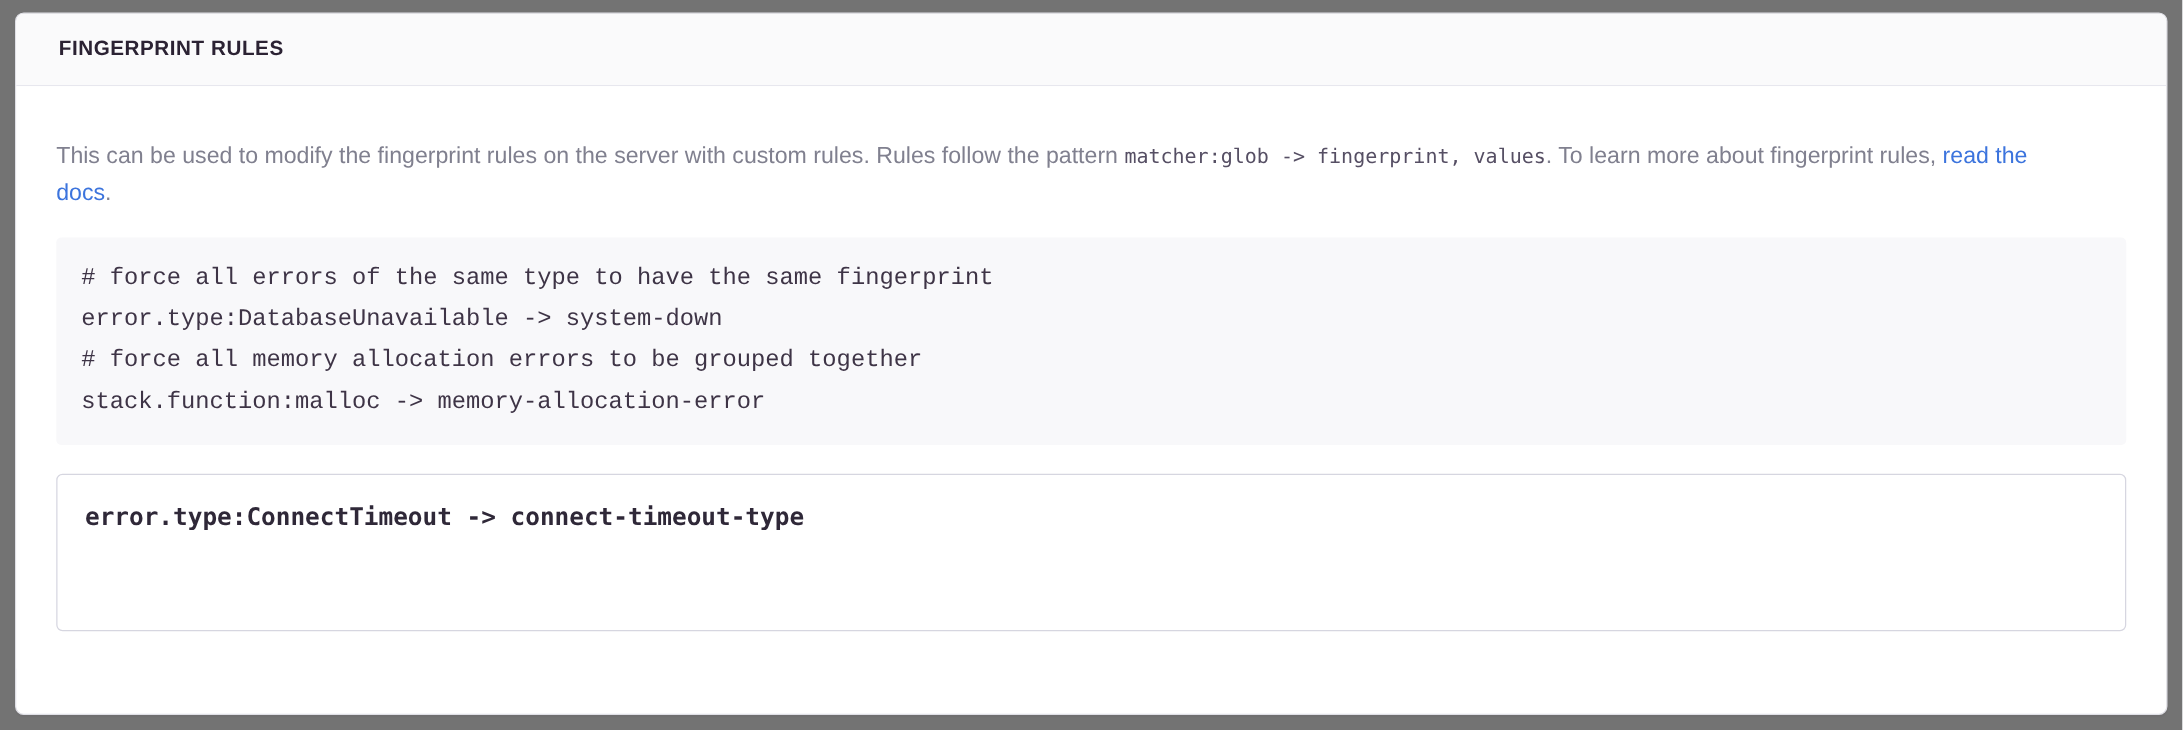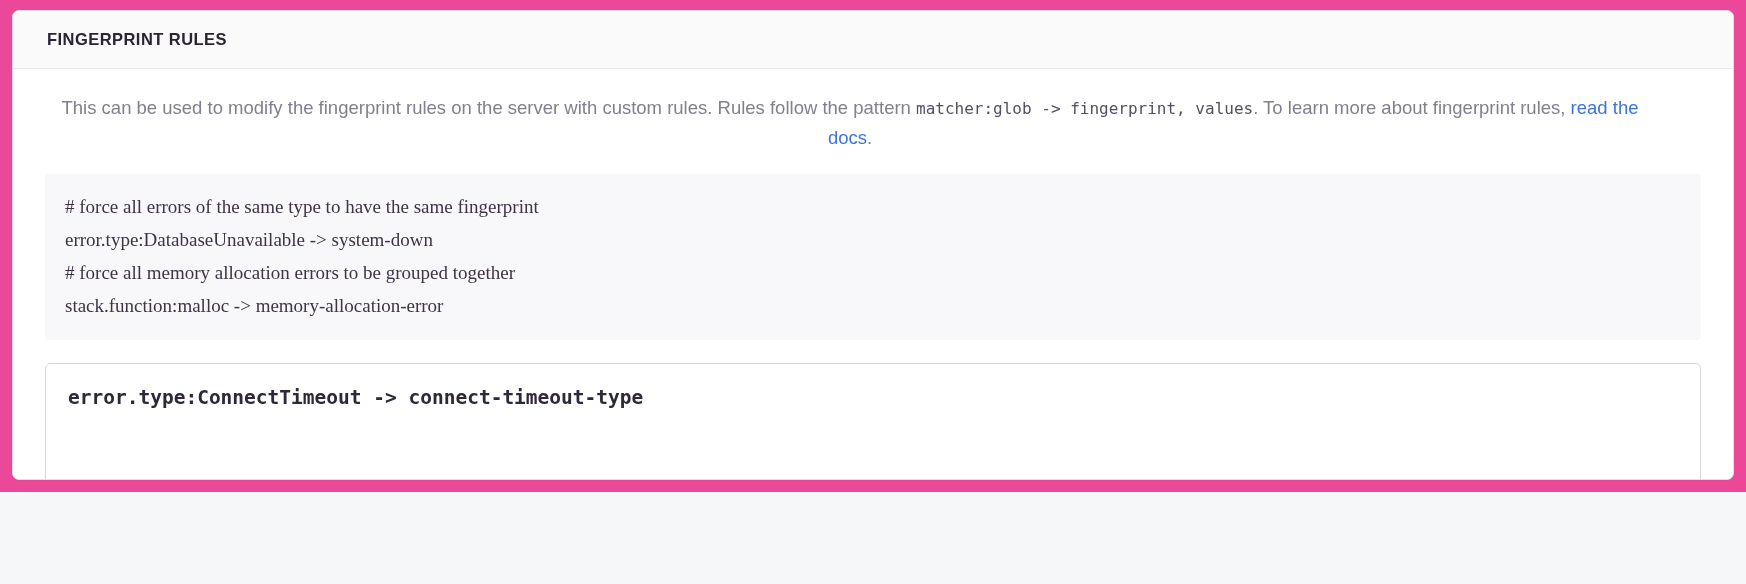--- a/index.html
+++ b/index.html
@@ -11,23 +11,23 @@
     height: 584px;
     background: #f6f7f9;
     font-family: "Liberation Sans", sans-serif;
     -webkit-font-smoothing: antialiased;
     overflow: hidden;
   }
 
   .page {
     box-sizing: border-box;
     width: 1746px;
-    height: 492px;
+    height: 584px;
     padding: 10px 12px 12px 12px;
-    background: #ec4899;
+    background: #737373;
   }
 
   .panel {
     box-sizing: border-box;
     background: #ffffff;
     border: 1px solid #e0e0e6;
     border-radius: 7px;
     box-shadow: 0 1px 1px rgba(43, 34, 51, 0.04);
     overflow: hidden;
     height: 100%;
@@ -50,26 +50,25 @@
     line-height: 1.2;
   }
 
   .panel-body {
     box-sizing: border-box;
     padding: 24px 32px 30px 32px;
     background: #ffffff;
   }
 
   .description {
-    margin: 0 0 21px 0;
+    margin: 16px 0 21px 0;
     font-size: 18.5px;
     line-height: 1.62;
     color: #80808f;
     max-width: 1610px;
-    text-align: center;
   }
 
   .description code {
     font-family: "DejaVu Sans Mono", "Liberation Mono", monospace;
     font-size: 16px;
     color: #564f64;
     background: transparent;
     white-space: nowrap;
   }
 
@@ -78,21 +77,21 @@
     text-decoration: none;
     cursor: pointer;
   }
 
   .code-example {
     box-sizing: border-box;
     background: #f8f8fa;
     border-radius: 4px;
     padding: 16px 20px 18px 20px;
     margin: 0 0 23px 0;
-    font-family: Liberation Serif, serif;
+    font-family: Liberation Mono, monospace;
     font-size: 19px;
     line-height: 1.74;
     color: #3e3446;
     white-space: pre;
     overflow: hidden;
   }
 
   .rules-input-wrap {
     box-sizing: border-box;
     border: 1px solid #d6d6e0;

